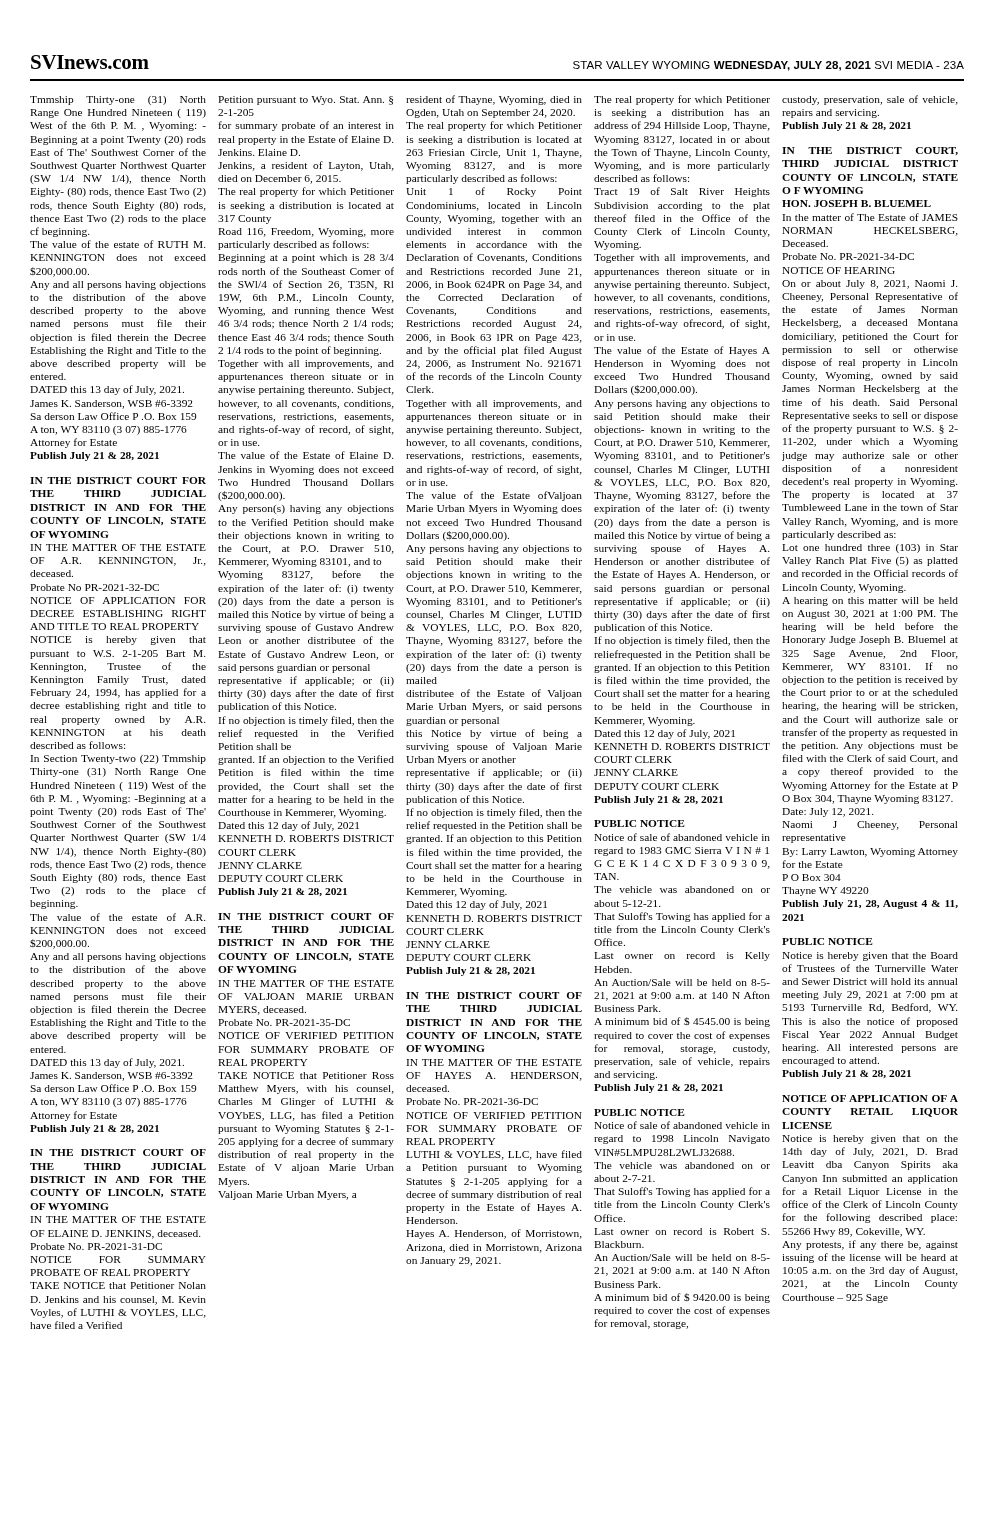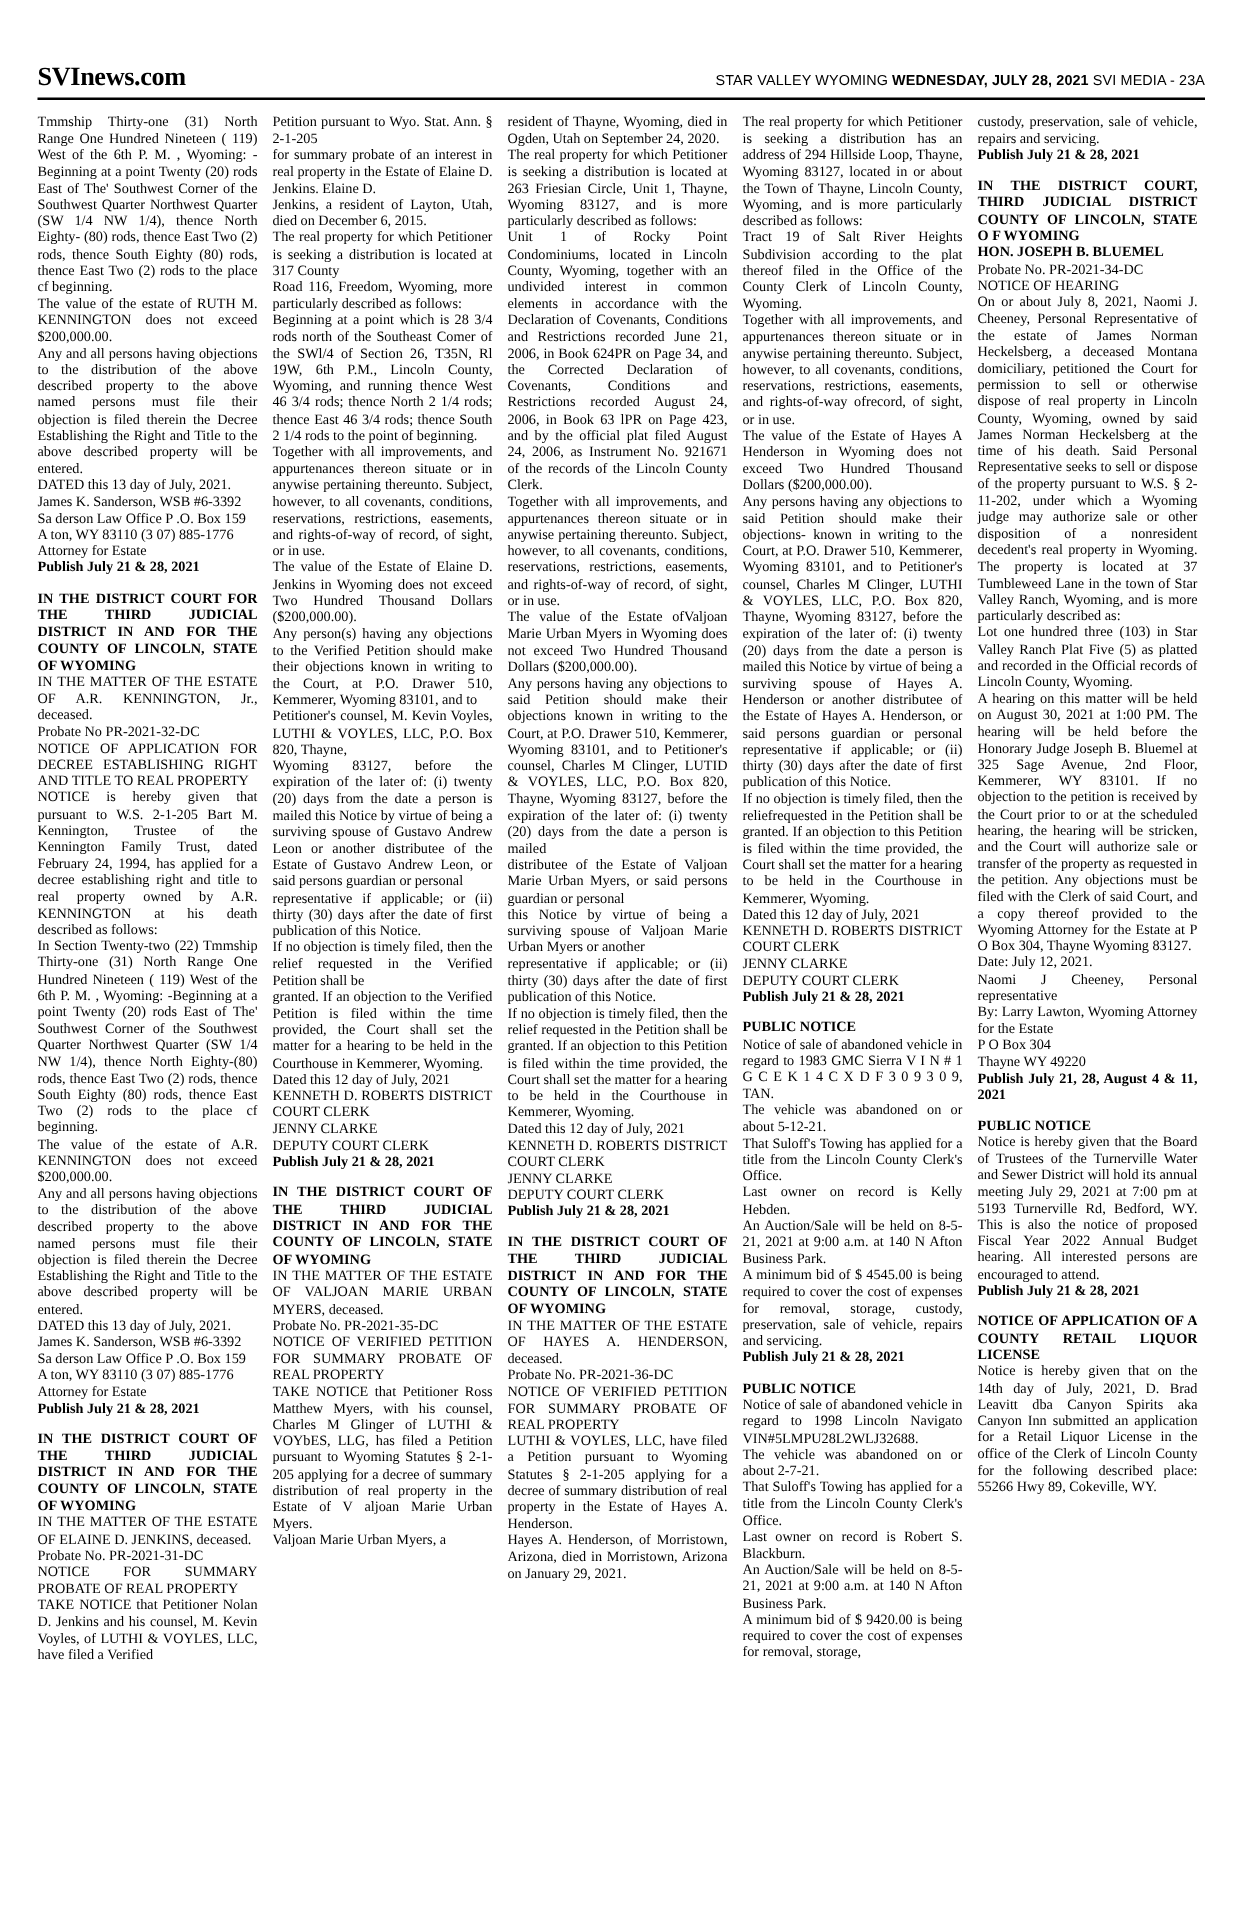--- a/index.html
+++ b/index.html
@@ -131,21 +131,20 @@
       <div class="col">
         <p class="p-just">Petition pursuant to Wyo. Stat. Ann. § 2-1-205</p>
         <p class="p-just">for summary probate of an interest in real property in the Estate of Elaine D. Jenkins. Elaine D.</p>
         <p class="p-just">Jenkins, a resident of Layton, Utah, died on December 6, 2015.</p>
         <p class="p-just">The real property for which Petitioner is seeking a distribution is located at 317 County</p>
         <p class="p-just">Road 116, Freedom, Wyoming, more particularly described as follows:</p>
         <p class="p-just">Beginning at a point which is 28 3/4 rods north of the Southeast Comer of the SWl/4 of Section 26, T35N, Rl 19W, 6th P.M., Lincoln County, Wyoming, and running thence West 46 3/4 rods; thence North 2 1/4 rods; thence East 46 3/4 rods; thence South 2 1/4 rods to the point of beginning.</p>
         <p class="p-just">Together with all improvements, and appurtenances thereon situate or in anywise pertaining thereunto. Subject, however, to all covenants, conditions, reservations, restrictions, easements, and rights-of-way of record, of sight, or in use.</p>
         <p class="p-just">The value of the Estate of Elaine D. Jenkins in Wyoming does not exceed Two Hundred Thousand Dollars ($200,000.00).</p>
         <p class="p-just">Any person(s) having any objections to the Verified Petition should make their objections known in writing to the Court, at P.O. Drawer 510, Kemmerer, Wyoming 83101, and to</p>
-        <p class="p-just">Petitioner's counsel, M. Kevin Voyles, LUTHI &amp; VOYLES, LLC, P.O. Box 820, Thayne,</p>
         <p class="p-just">Wyoming 83127, before the expiration of the later of: (i) twenty (20) days from the date a person is mailed this Notice by virtue of being a surviving spouse of Gustavo Andrew Leon or another distributee of the Estate of Gustavo Andrew Leon, or said persons guardian or personal</p>
         <p class="p-just">representative if applicable; or (ii) thirty (30) days after the date of first publication of this Notice.</p>
         <p class="p-just">If no objection is timely filed, then the relief requested in the Verified Petition shall be</p>
         <p class="p-just">granted. If an objection to the Verified Petition is filed within the time provided, the Court shall set the matter for a hearing to be held in the Courthouse in Kemmerer, Wyoming.</p>
         <p class="p-just">Dated this 12 day of July, 2021</p>
         <p class="p-just">KENNETH D. ROBERTS DISTRICT COURT CLERK</p>
         <p class="p-just">JENNY CLARKE</p>
         <p class="p-just">DEPUTY COURT CLERK</p>
         <p class="pub">Publish July 21 &amp; 28, 2021</p>
         <div class="spacer"></div>
@@ -209,34 +208,36 @@
         <p class="p-just">Last owner on record is Robert S. Blackburn.</p>
         <p class="p-just">An Auction/Sale will be held on 8-5-21, 2021 at 9:00 a.m. at 140 N Afton Business Park.</p>
         <p class="p-just">A minimum bid of $ 9420.00 is being required to cover the cost of expenses for removal, storage,</p>
       </div>
       <div class="col">
         <p class="p-just">custody, preservation, sale of vehicle, repairs and servicing.</p>
         <p class="pub">Publish July 21 &amp; 28, 2021</p>
         <div class="spacer"></div>
         <p class="head">IN THE DISTRICT COURT, THIRD JUDICIAL DISTRICT COUNTY OF LINCOLN, STATE O F WYOMING</p>
         <p class="head">HON. JOSEPH B. BLUEMEL</p>
+        <p class="p-just">In the matter of The Estate of JAMES NORMAN HECKELSBERG, Deceased.</p>
         <p class="p-just">Probate No. PR-2021-34-DC</p>
         <p class="p-just">NOTICE OF HEARING</p>
         <p class="p-just">On or about July 8, 2021, Naomi J. Cheeney, Personal Representative of the estate of James Norman Heckelsberg, a deceased Montana domiciliary, petitioned the Court for permission to sell or otherwise dispose of real property in Lincoln County, Wyoming, owned by said James Norman Heckelsberg at the time of his death. Said Personal Representative seeks to sell or dispose of the property pursuant to W.S. § 2-11-202, under which a Wyoming judge may authorize sale or other disposition of a nonresident decedent's real property in Wyoming. The property is located at 37 Tumbleweed Lane in the town of Star Valley Ranch, Wyoming, and is more particularly described as:</p>
         <p class="p-just">Lot one hundred three (103) in Star Valley Ranch Plat Five (5) as platted and recorded in the Official records of Lincoln County, Wyoming.</p>
         <p class="p-just">A hearing on this matter will be held on August 30, 2021 at 1:00 PM. The hearing will be held before the Honorary Judge Joseph B. Bluemel at 325 Sage Avenue, 2nd Floor, Kemmerer, WY 83101. If no objection to the petition is received by the Court prior to or at the scheduled hearing, the hearing will be stricken, and the Court will authorize sale or transfer of the property as requested in the petition. Any objections must be filed with the Clerk of said Court, and a copy thereof provided to the Wyoming Attorney for the Estate at P O Box 304, Thayne Wyoming 83127.</p>
         <p class="p-just">Date: July 12, 2021.</p>
         <p class="p-just">Naomi J Cheeney, Personal representative</p>
         <p class="p-just">By: Larry Lawton, Wyoming Attorney for the Estate</p>
         <p class="p-just">P O Box 304</p>
         <p class="p-just">Thayne WY 49220</p>
         <p class="pub">Publish July 21, 28, August 4 &amp; 11, 2021</p>
         <div class="spacer"></div>
         <p class="head">PUBLIC NOTICE</p>
         <p class="p-just">Notice is hereby given that the Board of Trustees of the Turnerville Water and Sewer District will hold its annual meeting July 29, 2021 at 7:00 pm at 5193 Turnerville Rd, Bedford, WY. This is also the notice of proposed Fiscal Year 2022 Annual Budget hearing. All interested persons are encouraged to attend.</p>
         <p class="pub">Publish July 21 &amp; 28, 2021</p>
         <div class="spacer"></div>
         <p class="head">NOTICE OF APPLICATION OF A COUNTY RETAIL LIQUOR LICENSE</p>
         <p class="p-just">Notice is hereby given that on the 14th day of July, 2021, D. Brad Leavitt dba Canyon Spirits aka Canyon Inn submitted an application for a Retail Liquor License in the office of the Clerk of Lincoln County for the following described place: 55266 Hwy 89, Cokeville, WY.</p>
+        <p class="p-just">Any protests, if any there be, against issuing of the license will be heard at 10:05 a.m. on the 3rd day of August, 2021, at the Lincoln County Courthouse – 925 Sage</p>
       </div>
     </div>
 
 </div>
 
 </body></html>

